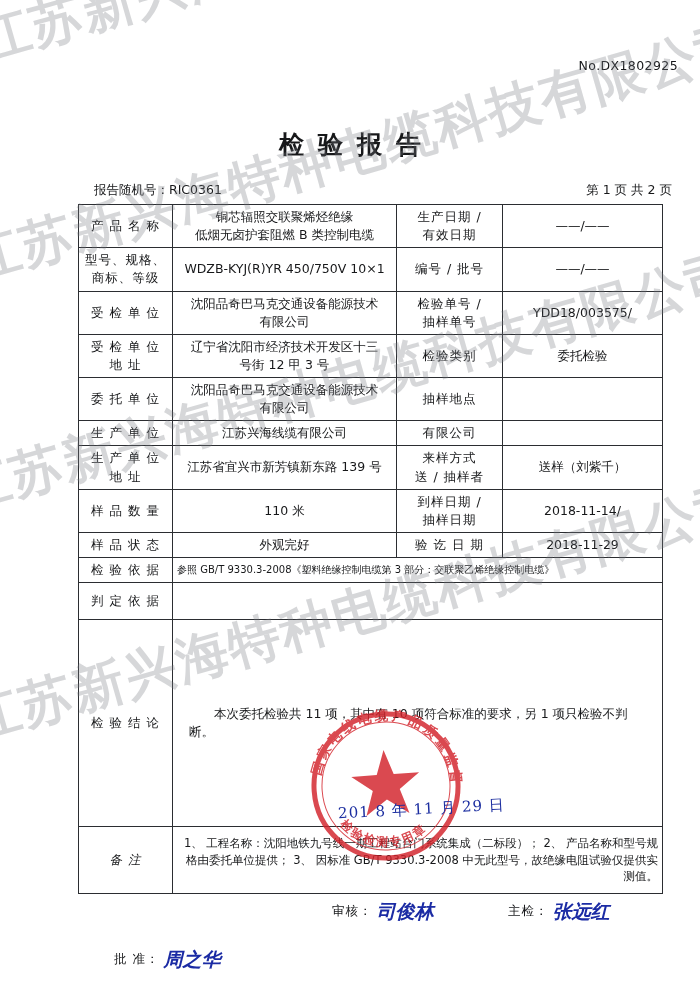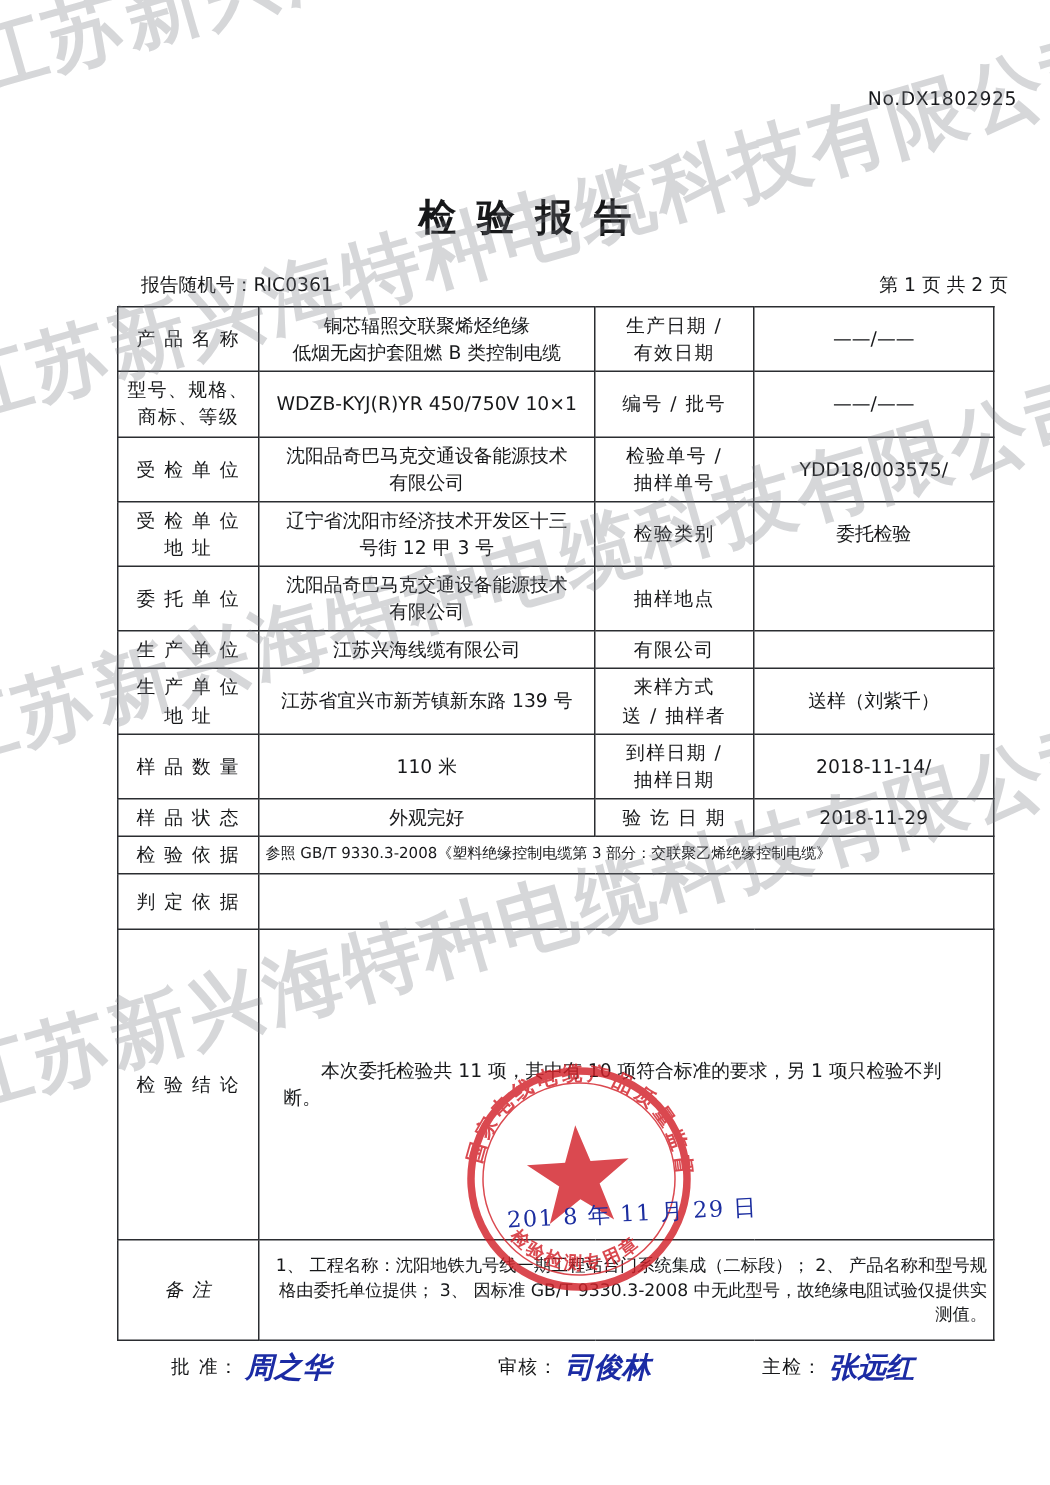--- a/index.html
+++ b/index.html
@@ -194,21 +194,21 @@
   .sig .hand {
     font-family: "DejaVu Serif", "Liberation Serif", serif;
     color: #1b2ba4;
     font-size: 19px;
     font-style: italic;
     font-weight: bold;
     margin-left: 4px;
     position: relative;
     top: 3px;
   }
-  .sig-approve { left: 36px; }
+  .sig-approve { left: 36px; margin-top: 48px; }
   .sig-review { left: 254px; }
   .sig-check { left: 430px; }
 </style>
 </head>
 <body>
 
 <div class="page">
 
   <div class="doc-no">No.DX1802925</div>
 

